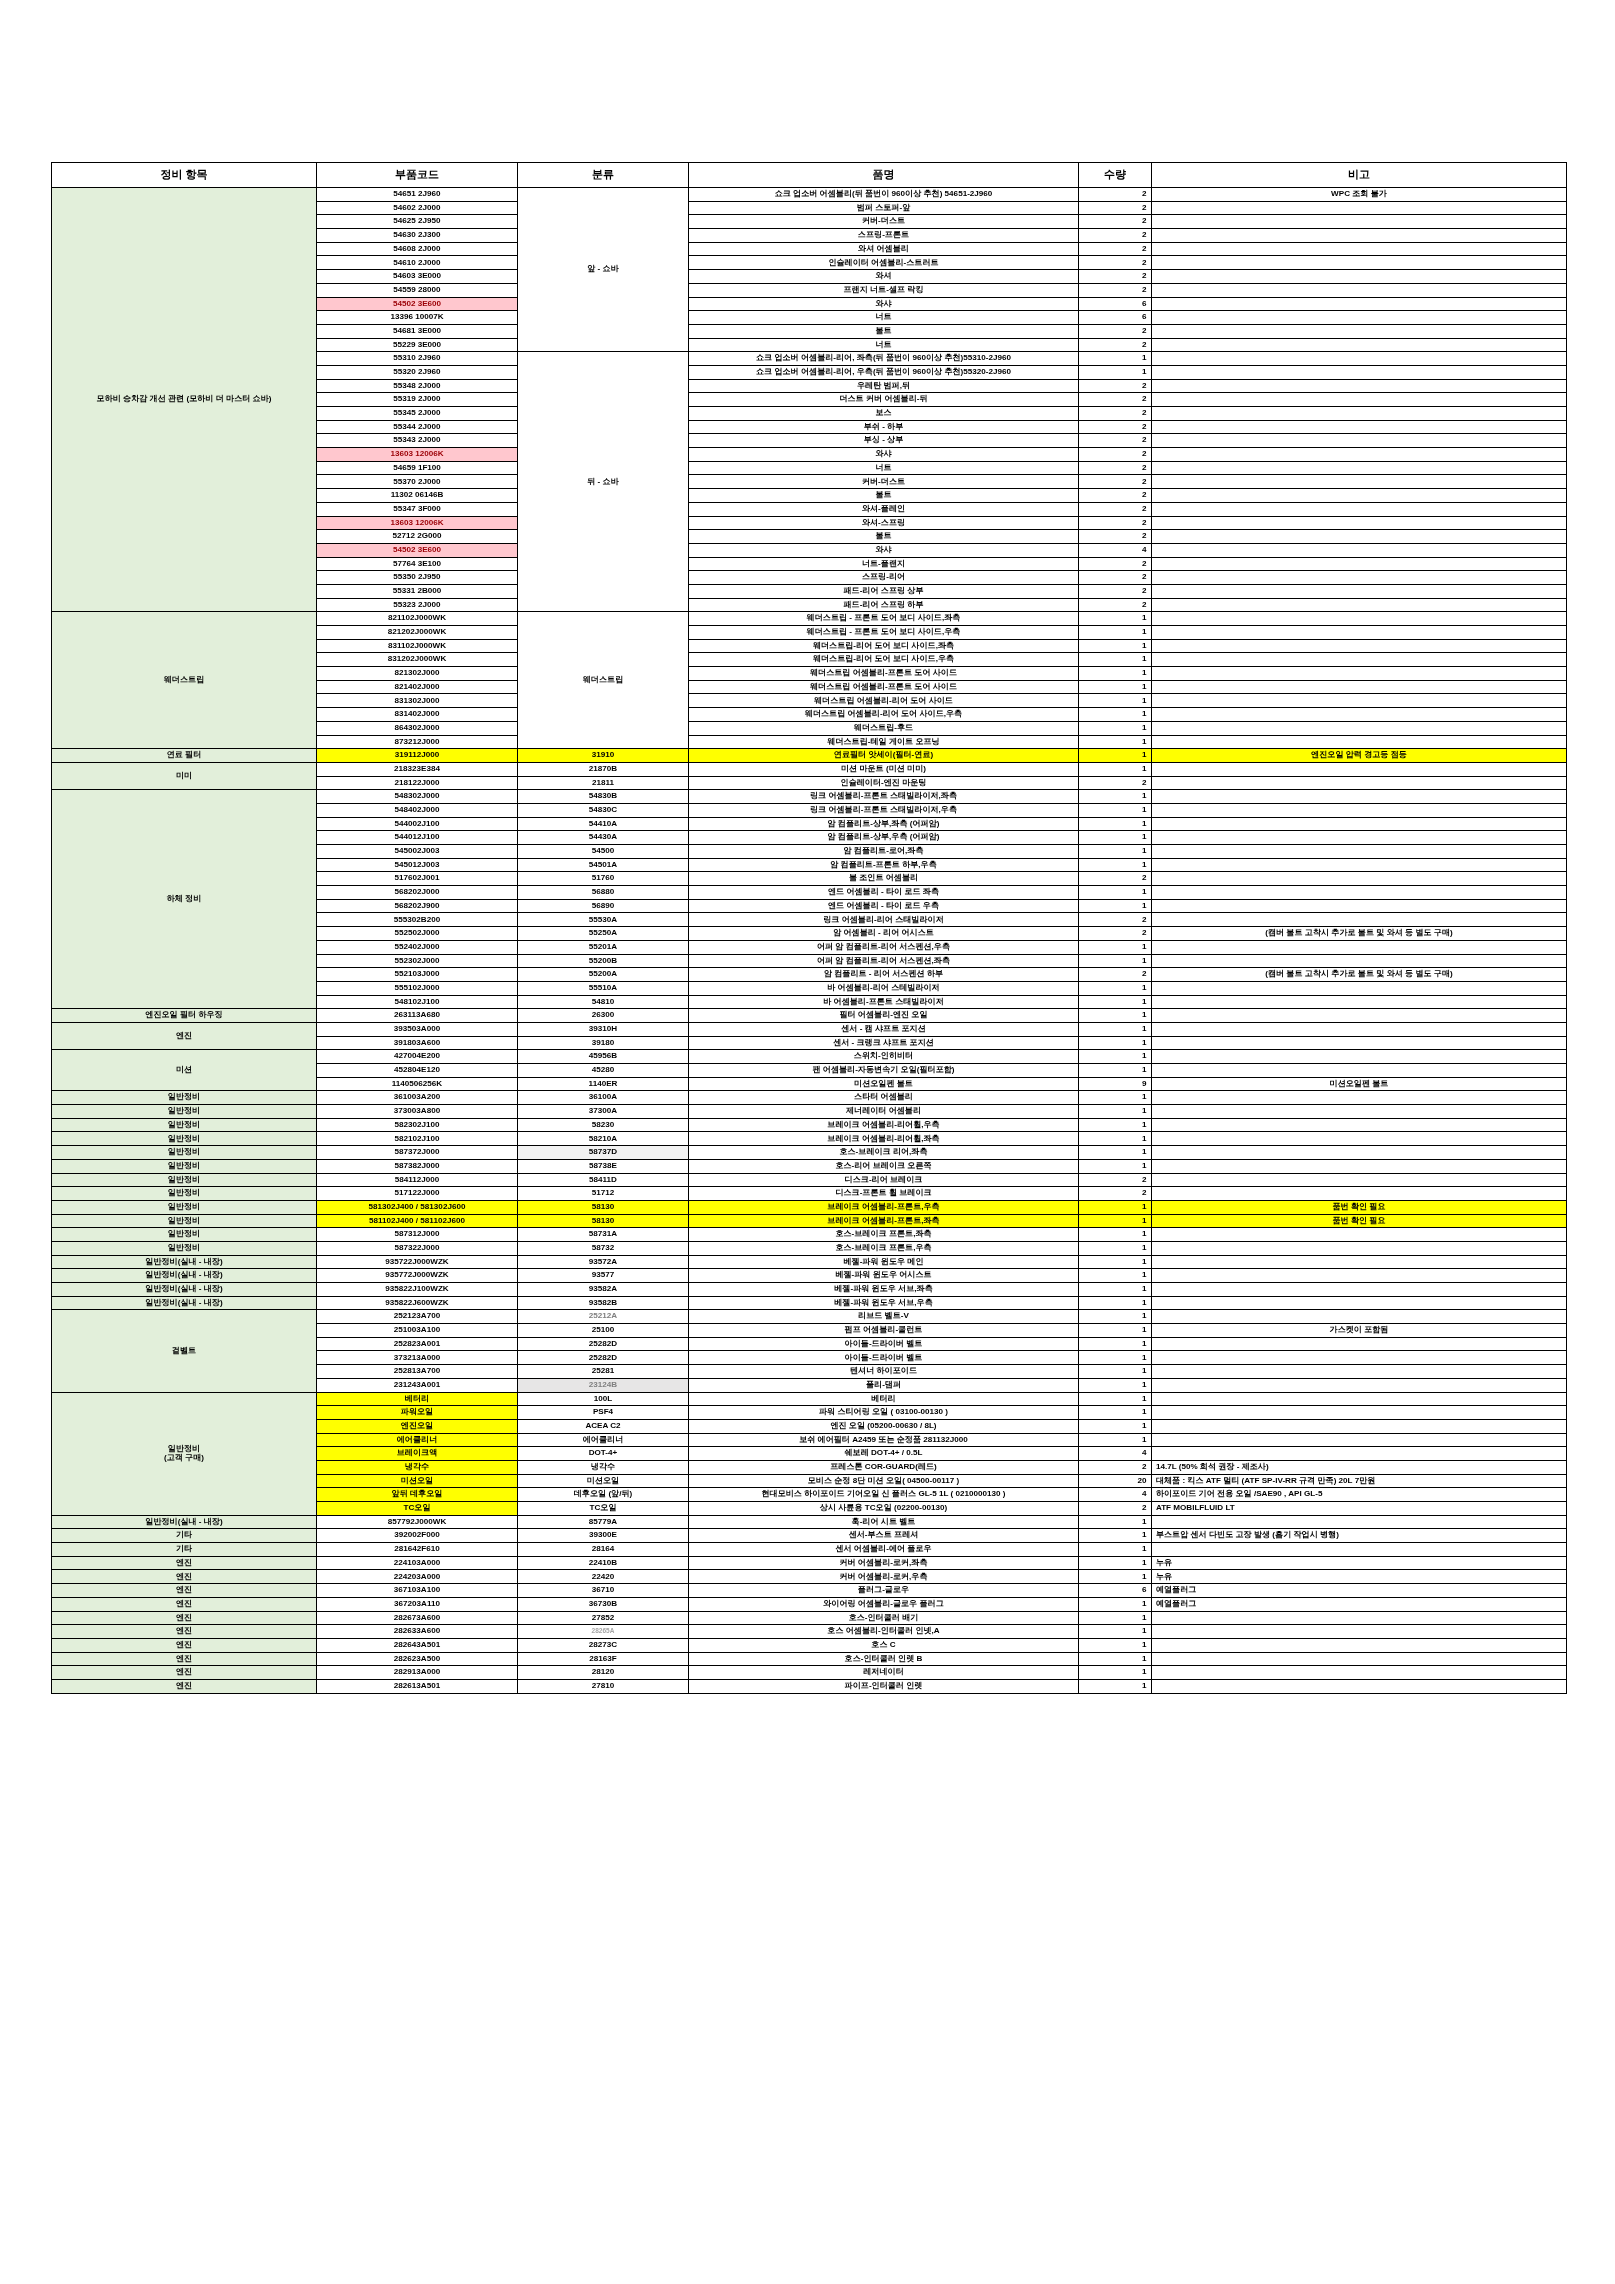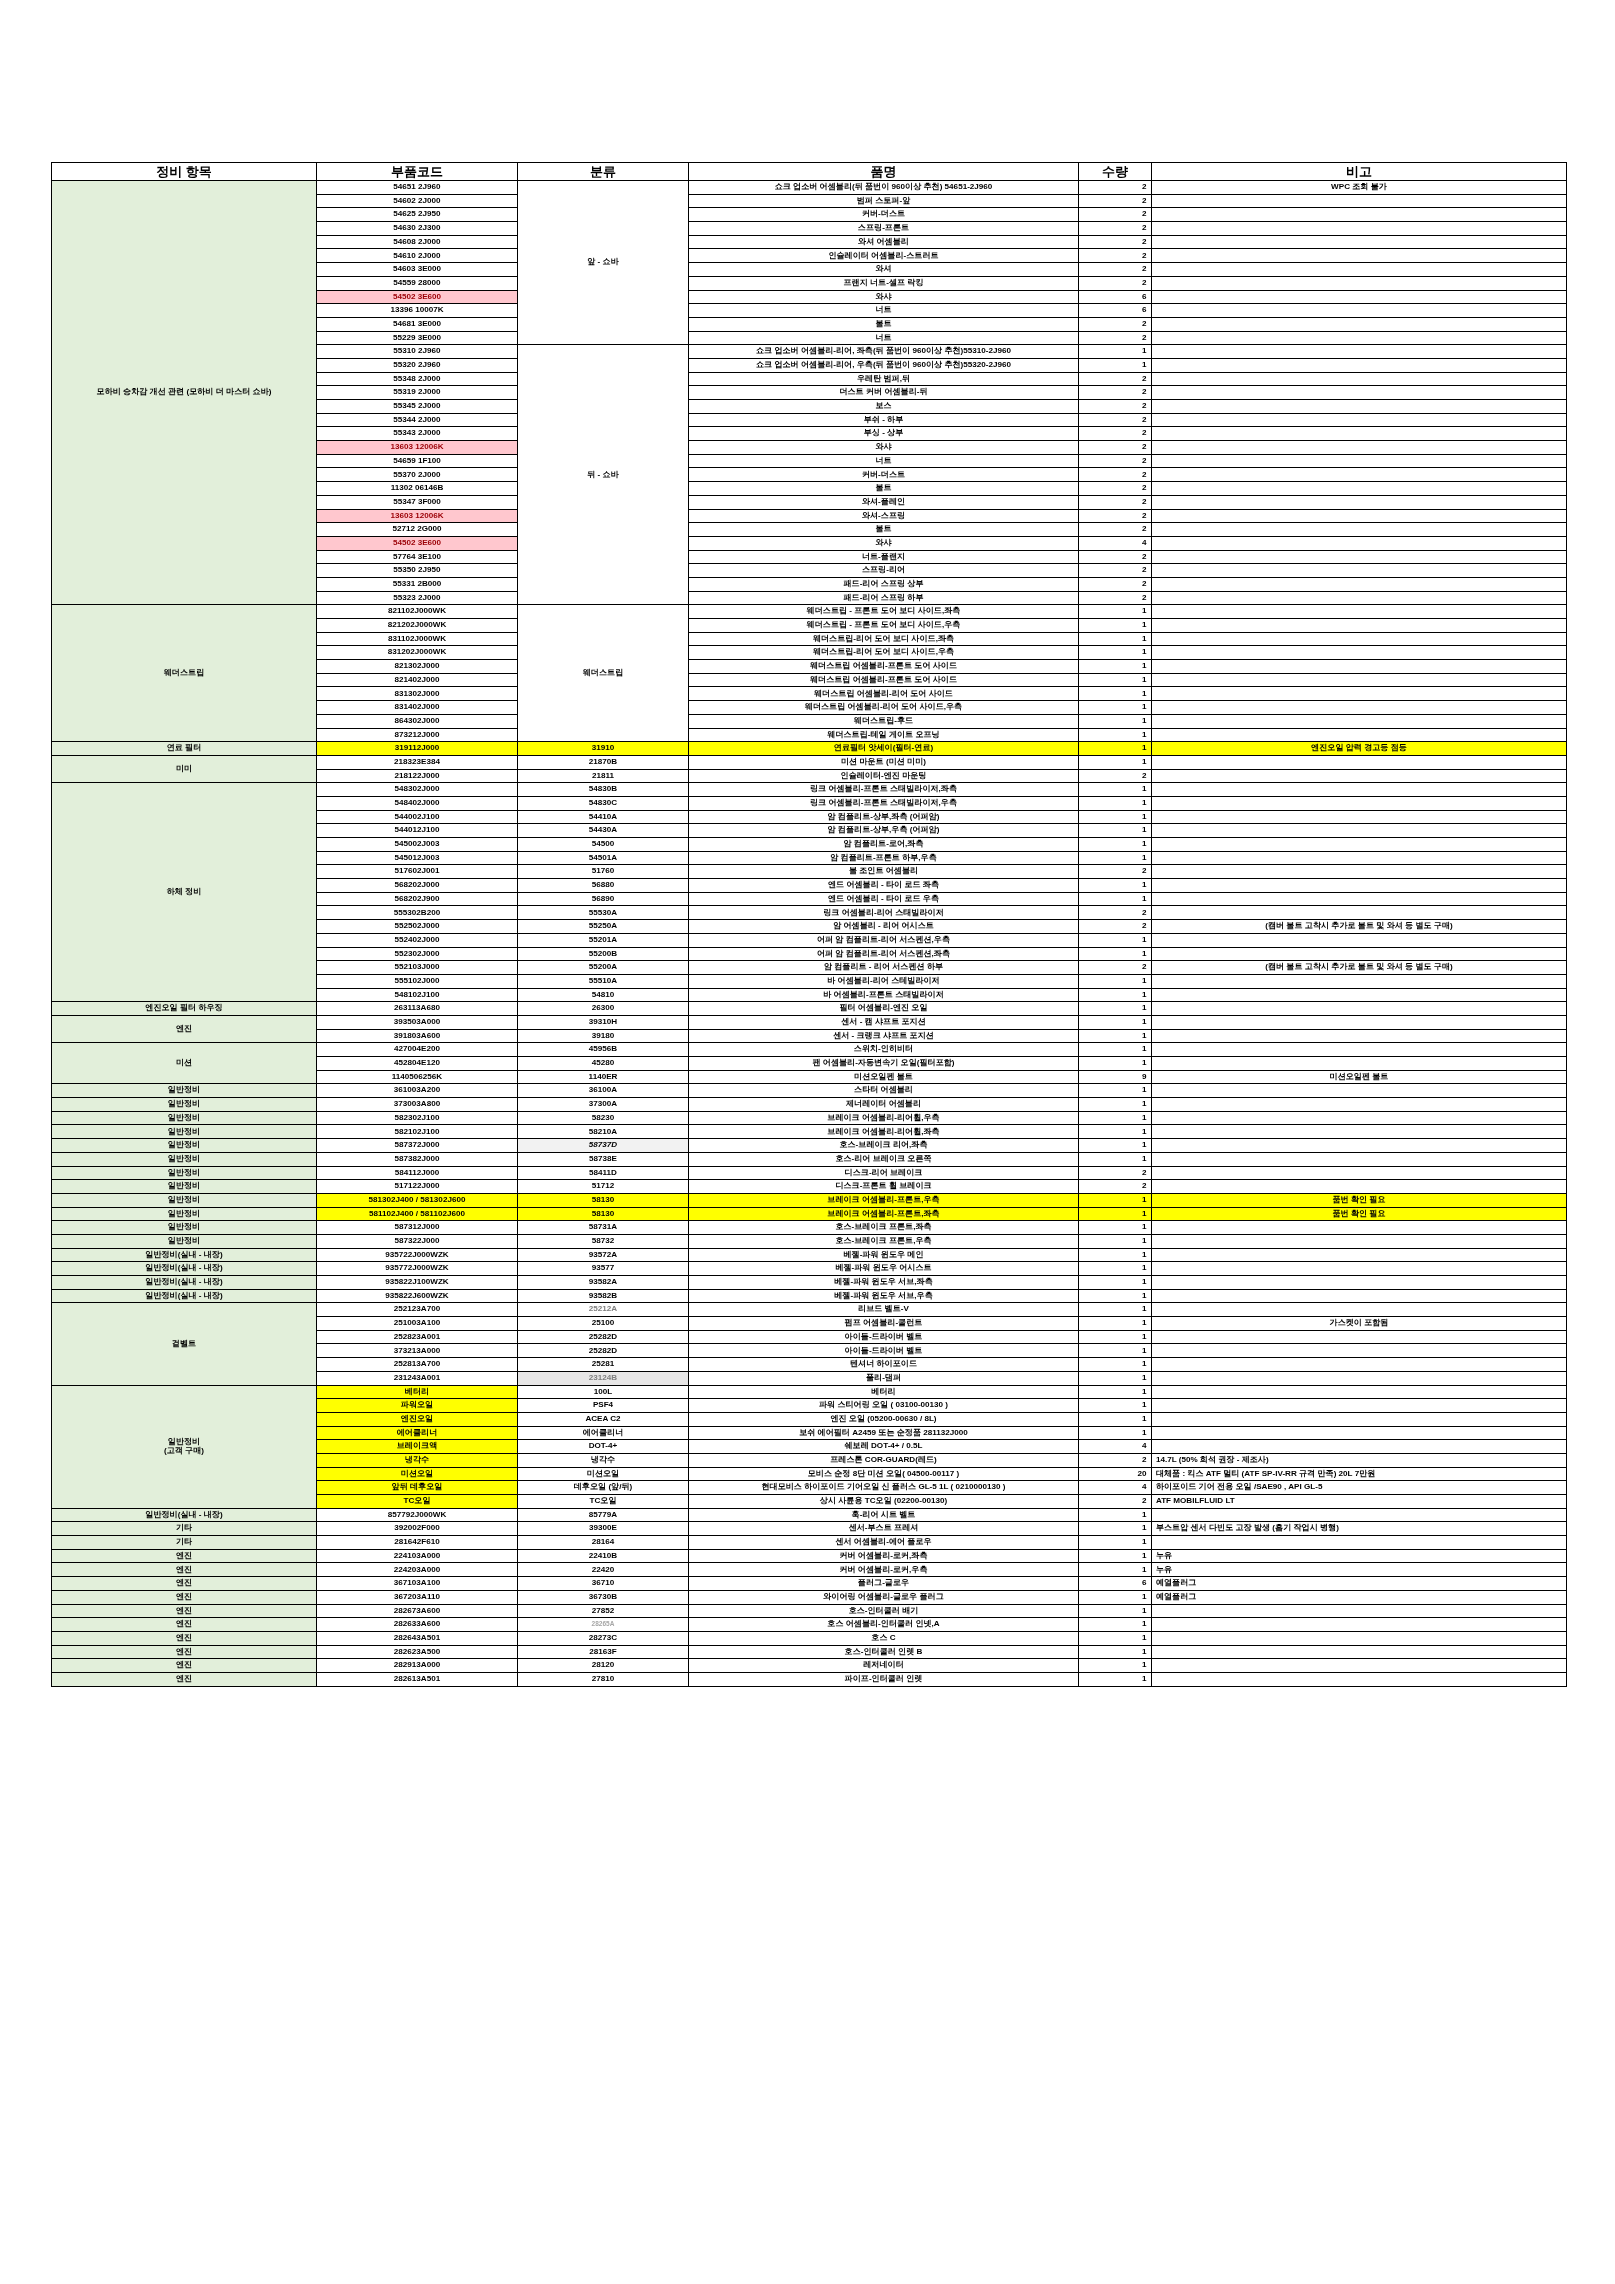--- a/index.html
+++ b/index.html
@@ -11,30 +11,30 @@
   body{width:1616px;height:2284px;position:relative;font-family:"Liberation Sans","DejaVu Sans",sans-serif;}
   #sheet{position:absolute;left:51px;top:162px;}
   table{border-collapse:collapse;table-layout:fixed;border:1.3px solid var(--bd);}
   th,td{
     border:0.7px solid var(--bd);
     height:13.7px;padding:0 2px;
     font-size:8.1px;font-weight:700;color:#000;
     text-align:center;vertical-align:middle;
     white-space:nowrap;overflow:hidden;line-height:1.05;
   }
-  th{height:18px;font-size:13px;}
+  th{height:25px;font-size:11px;}
   tr.tk>td{border-top-width:1.3px;}
   td.sec{background:var(--green);}
   td.sec.pre{white-space:pre-line;}
   td.qty{text-align:right;padding-right:4.6px;}
   td.note{text-align:center;}
   td.note.left{text-align:left;padding-left:3.9px;}
   td.ycell{background:var(--yellow);}
   td.pcell{background:var(--pinkbg);color:var(--pinktx);margin-left:43px;}
-  td.lg{background:var(--lightcell);font-style:italic;}
+  td.lg{background:var(--lightcell);}
   td.gt{color:var(--graytx);}
   td.gc{background:var(--graycell);color:var(--graytx);}
   td.sm{color:#a6a6a6;font-size:6.5px;font-weight:700;}
 </style>
 </head>
 <body>
 
 <div id="sheet">
   <table>
     <colgroup id="cols">

